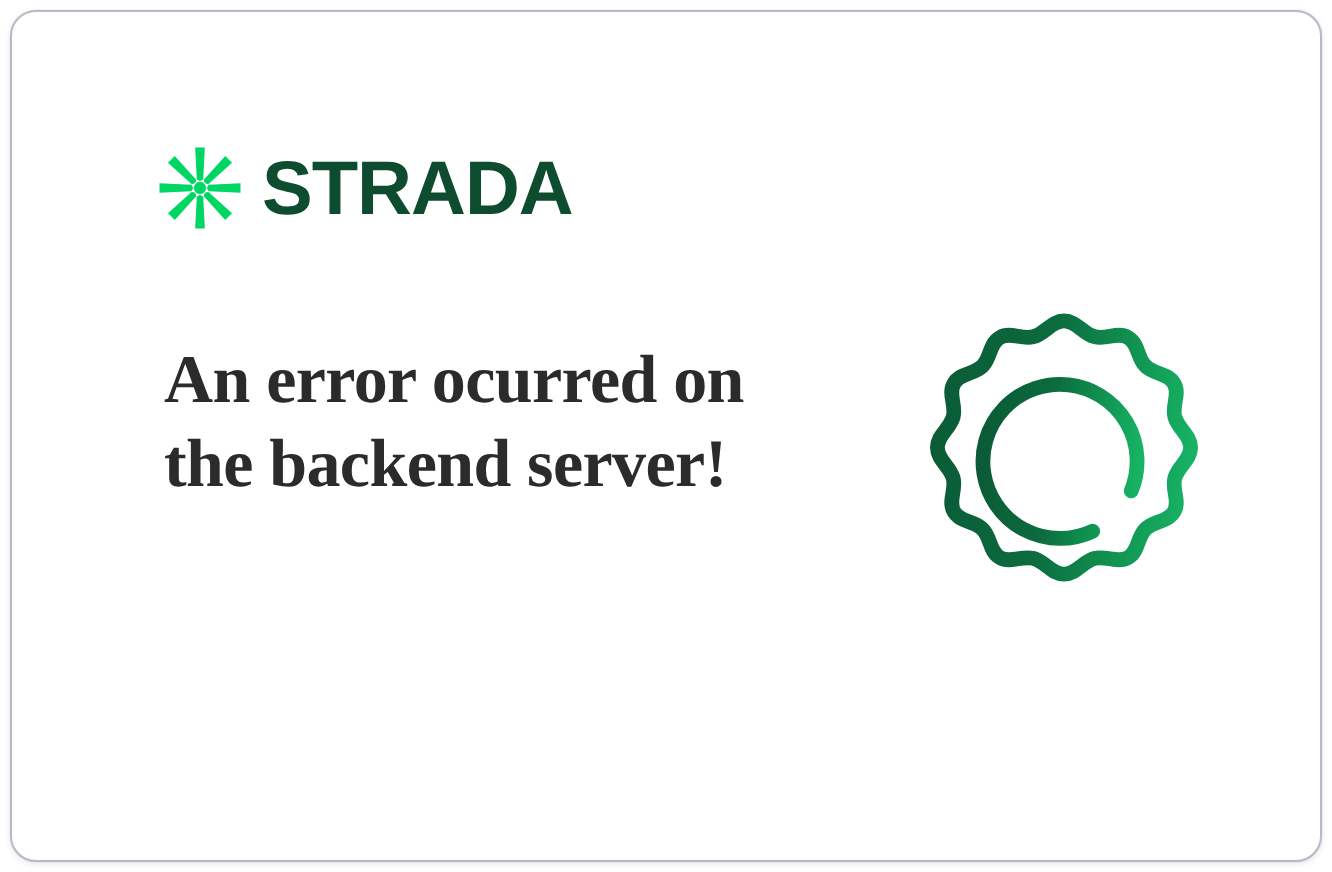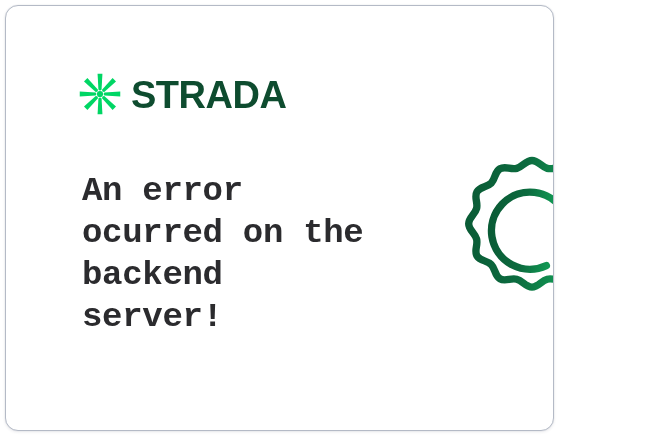--- a/index.html
+++ b/index.html
@@ -21,21 +21,21 @@
     height: 436px;
     background: #ffffff;
     box-sizing: border-box;
   }
 
   
   .error-card {
     position: absolute;
     left: 5px;
     top: 5px;
-    width: 549px;
+    width: 656px;
     height: 426px;
     box-sizing: border-box;
     background: #ffffff;
     border: 1px solid #b4bac6;
     border-radius: 13px;
     box-shadow: 0 1px 3px rgba(35,44,66,0.10),
                 0 0 0 0.5px rgba(35,44,66,0.04);
     overflow: hidden;
   }
 
@@ -66,21 +66,21 @@
     top: 1px;
   }
 
   
   .message {
     position: absolute;
     left: 76px;
     top: 164px;
     width: 300px;
     margin: 0;
-    font-family: Liberation Mono, monospace;
+    font-family: Liberation Serif, serif;
     font-size: 34px;
     line-height: 42px;
     font-weight: 700;
     letter-spacing: -0.3px;
     color: #2b2b2e;
   }
 
   
   .gear-wrap {
     position: absolute;

